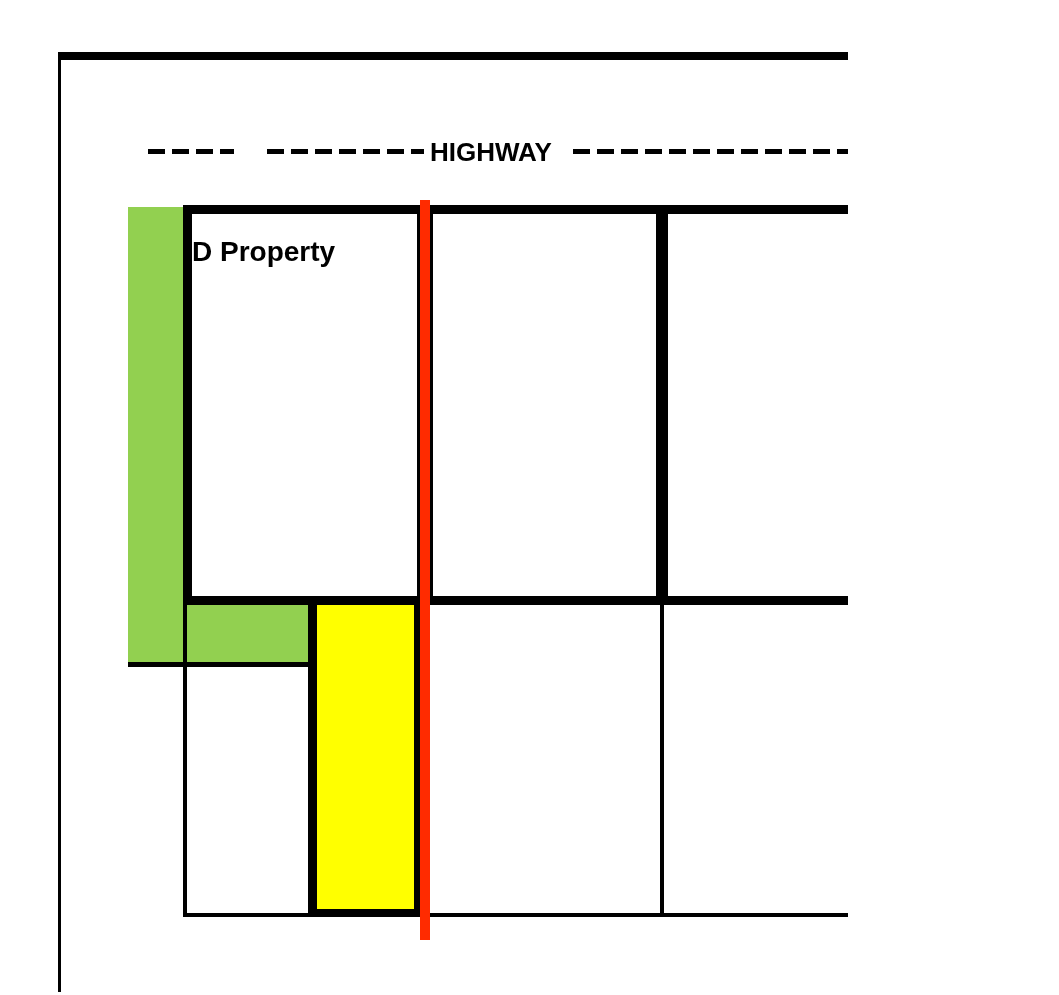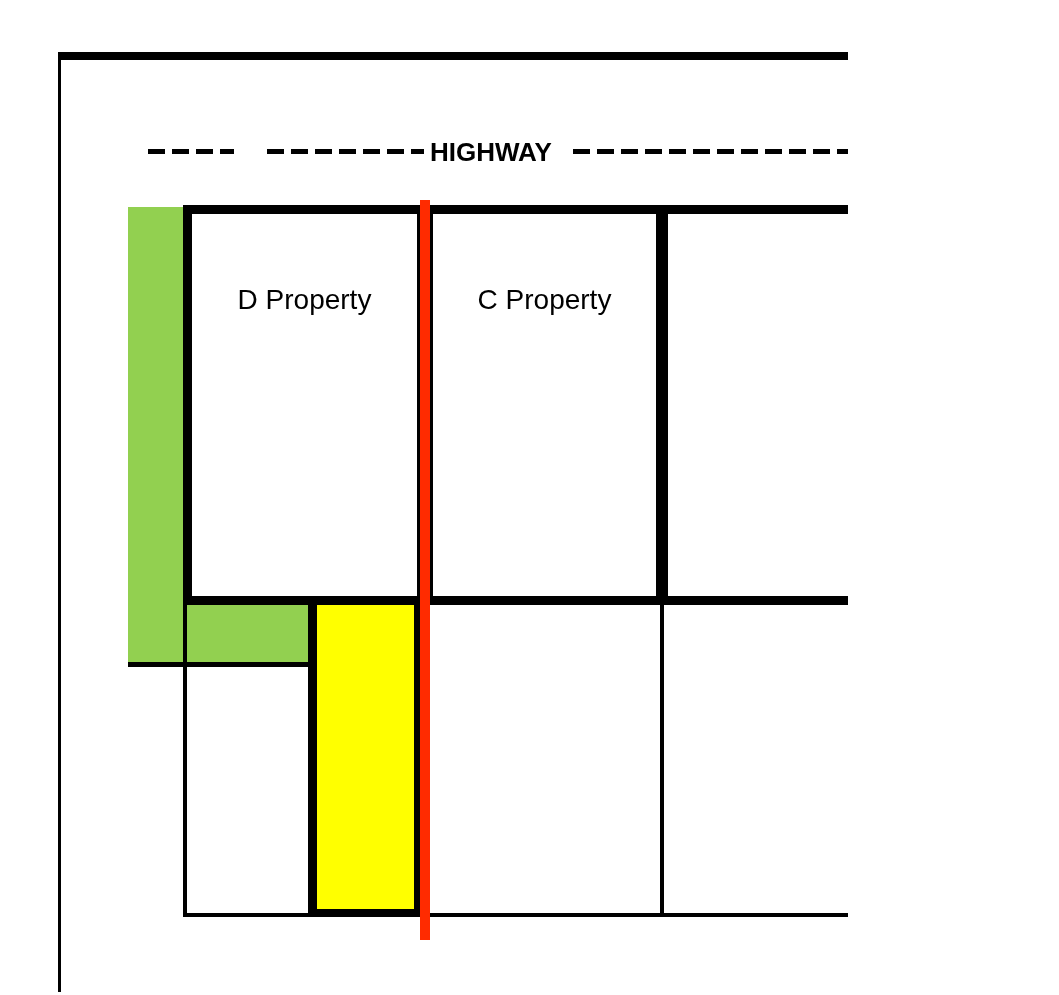--- a/index.html
+++ b/index.html
@@ -13,25 +13,24 @@
   }
   .abs { position: absolute; }
   
   .dash-seg {
     height: 5px;
     background-image: repeating-linear-gradient(to right, #000 0 17px, transparent 17px 24px);
   }
   .plot-label {
     color: #000000;
     font-size: 28px;
-    font-weight: normal;
+    font-weight: bold;
     line-height: 28px;
-    text-align: center;
+    text-align: left;
     white-space: nowrap;
-    margin-top: 48px;
   }
   #highway-label {
     color: #000000;
     font-size: 26px;
     font-weight: bold;
     line-height: 28px;
     white-space: nowrap;
   }
   
   #yellow-strip {
@@ -78,17 +77,16 @@
 
   <div class="abs" style="left: 128px; top: 207px; width: 55px; height: 455px; background-color: rgb(146, 208, 80);"></div>
   <div class="abs" style="left: 187px; top: 605px; width: 121px; height: 57px; background-color: rgb(146, 208, 80);"></div>
   <div class="abs" style="left: 128px; top: 662px; width: 182px; height: 5px; background-color: rgb(0, 0, 0);"></div>
 
   <div class="abs" id="yellow-strip" style="background-color: rgb(255, 255, 0);"></div>
 
   <div class="abs" style="left: 420px; top: 200px; width: 10px; height: 740px; background-color: rgb(255, 43, 0);"></div>
 
   <div class="abs plot-label" style="left:192px; top:238px; width:225px;">D Property</div>
-  <div class="abs plot-label" style="left:433px; top:238px; width:223px;">C Property</div>
 
   <div class="abs" id="corner-shadow" style="background-color: rgb(233, 233, 233);"></div>
 
 </div>
 
 </body></html>

